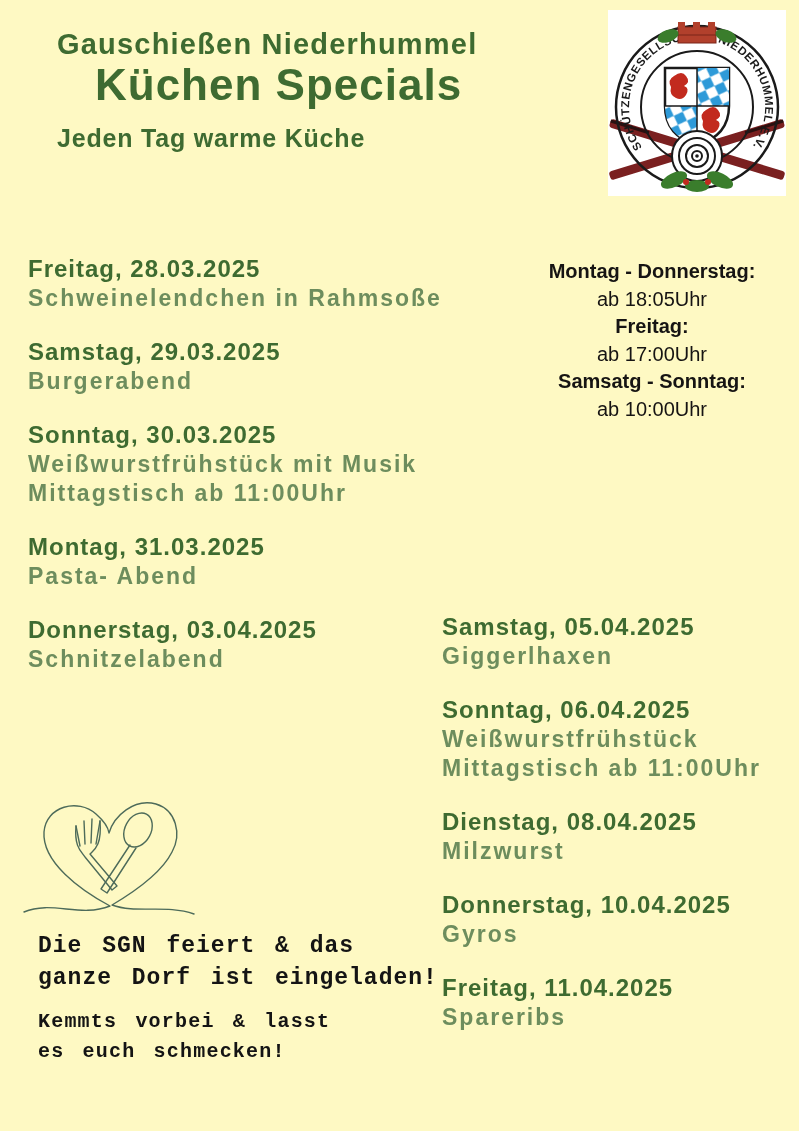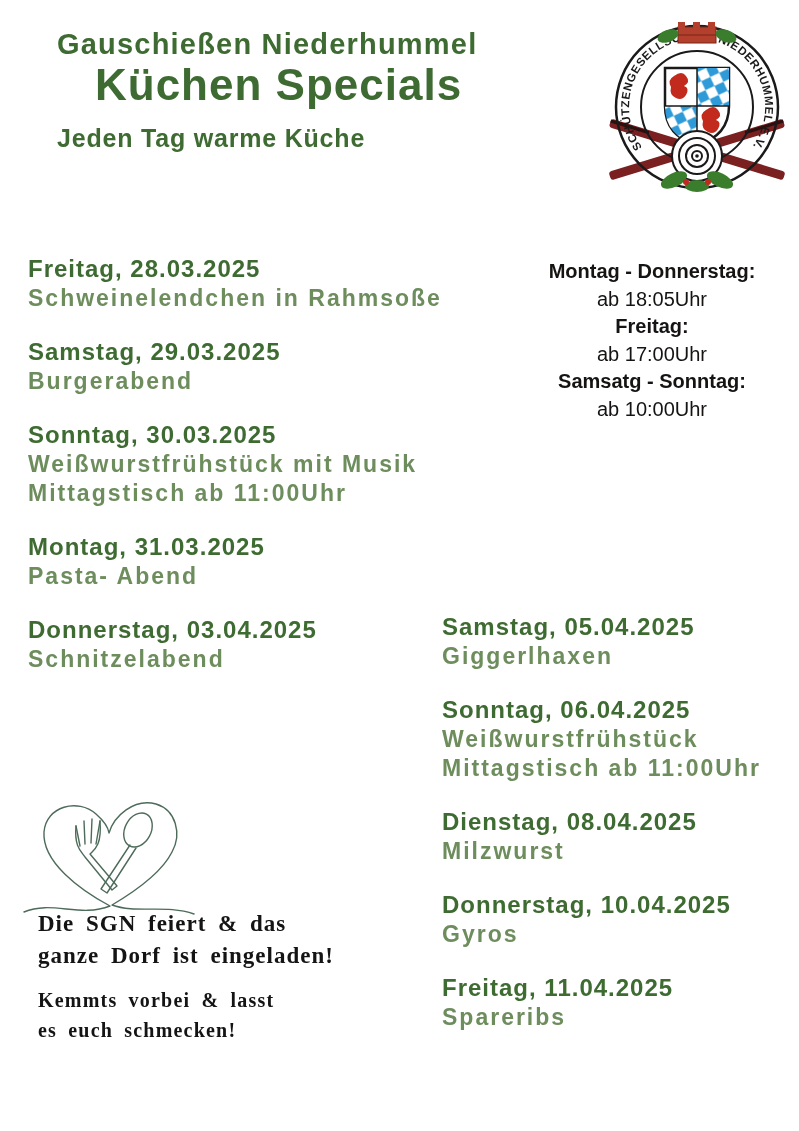--- a/index.html
+++ b/index.html
@@ -1,21 +1,21 @@
 <!DOCTYPE html>
 <html><head>
 <meta charset="utf-8">
 <style>
   * { margin: 0; padding: 0; box-sizing: border-box; }
   body { background: #d8d0c8; font-family: "Liberation Sans", sans-serif; }
   .flyer {
     position: relative;
     width: 799px;
     height: 1131px;
-    background: #ffffff;
+    background: #fef9c3;
     overflow: hidden;
     margin: 0 auto;
   }
   
   .header { position: absolute; left: 57px; top: 28px; }
   .title-line1 {
     font-size: 29px; font-weight: bold; color: #3e6b31; letter-spacing: 1.2px;
   }
   .title-line2 {
     font-size: 44px; font-weight: bold; color: #3e6b31; letter-spacing: 1px;
@@ -50,22 +50,22 @@
   }
   .m-dish {
     font-size: 23px; font-weight: bold; color: #6d8d5d;
     letter-spacing: 2px; line-height: 29px;
   }
   
   .heart-art { position: absolute; left: 22px; top: 786px; width: 175px; height: 138px; }
   .heart-art svg { display: block; width: 100%; height: 100%; }
   
   .footer-text {
-    position: absolute; left: 38px; top: 908px;
-    font-family: Liberation Serif, serif; font-weight: bold; color: #141414;
+    position: absolute; left: 38px; top: 930px;
+    font-family: Liberation Mono, monospace; font-weight: bold; color: #141414;
   }
   .invite-line { font-size: 23px; line-height: 32px; letter-spacing: 1px; word-spacing: 5px; }
   .come-block { margin-top: 13px; }
   .come-line { font-size: 20px; line-height: 30px; letter-spacing: 1.2px; word-spacing: 5px; }
 </style>
 </head>
 <body>
 
 <div class="flyer">
 

